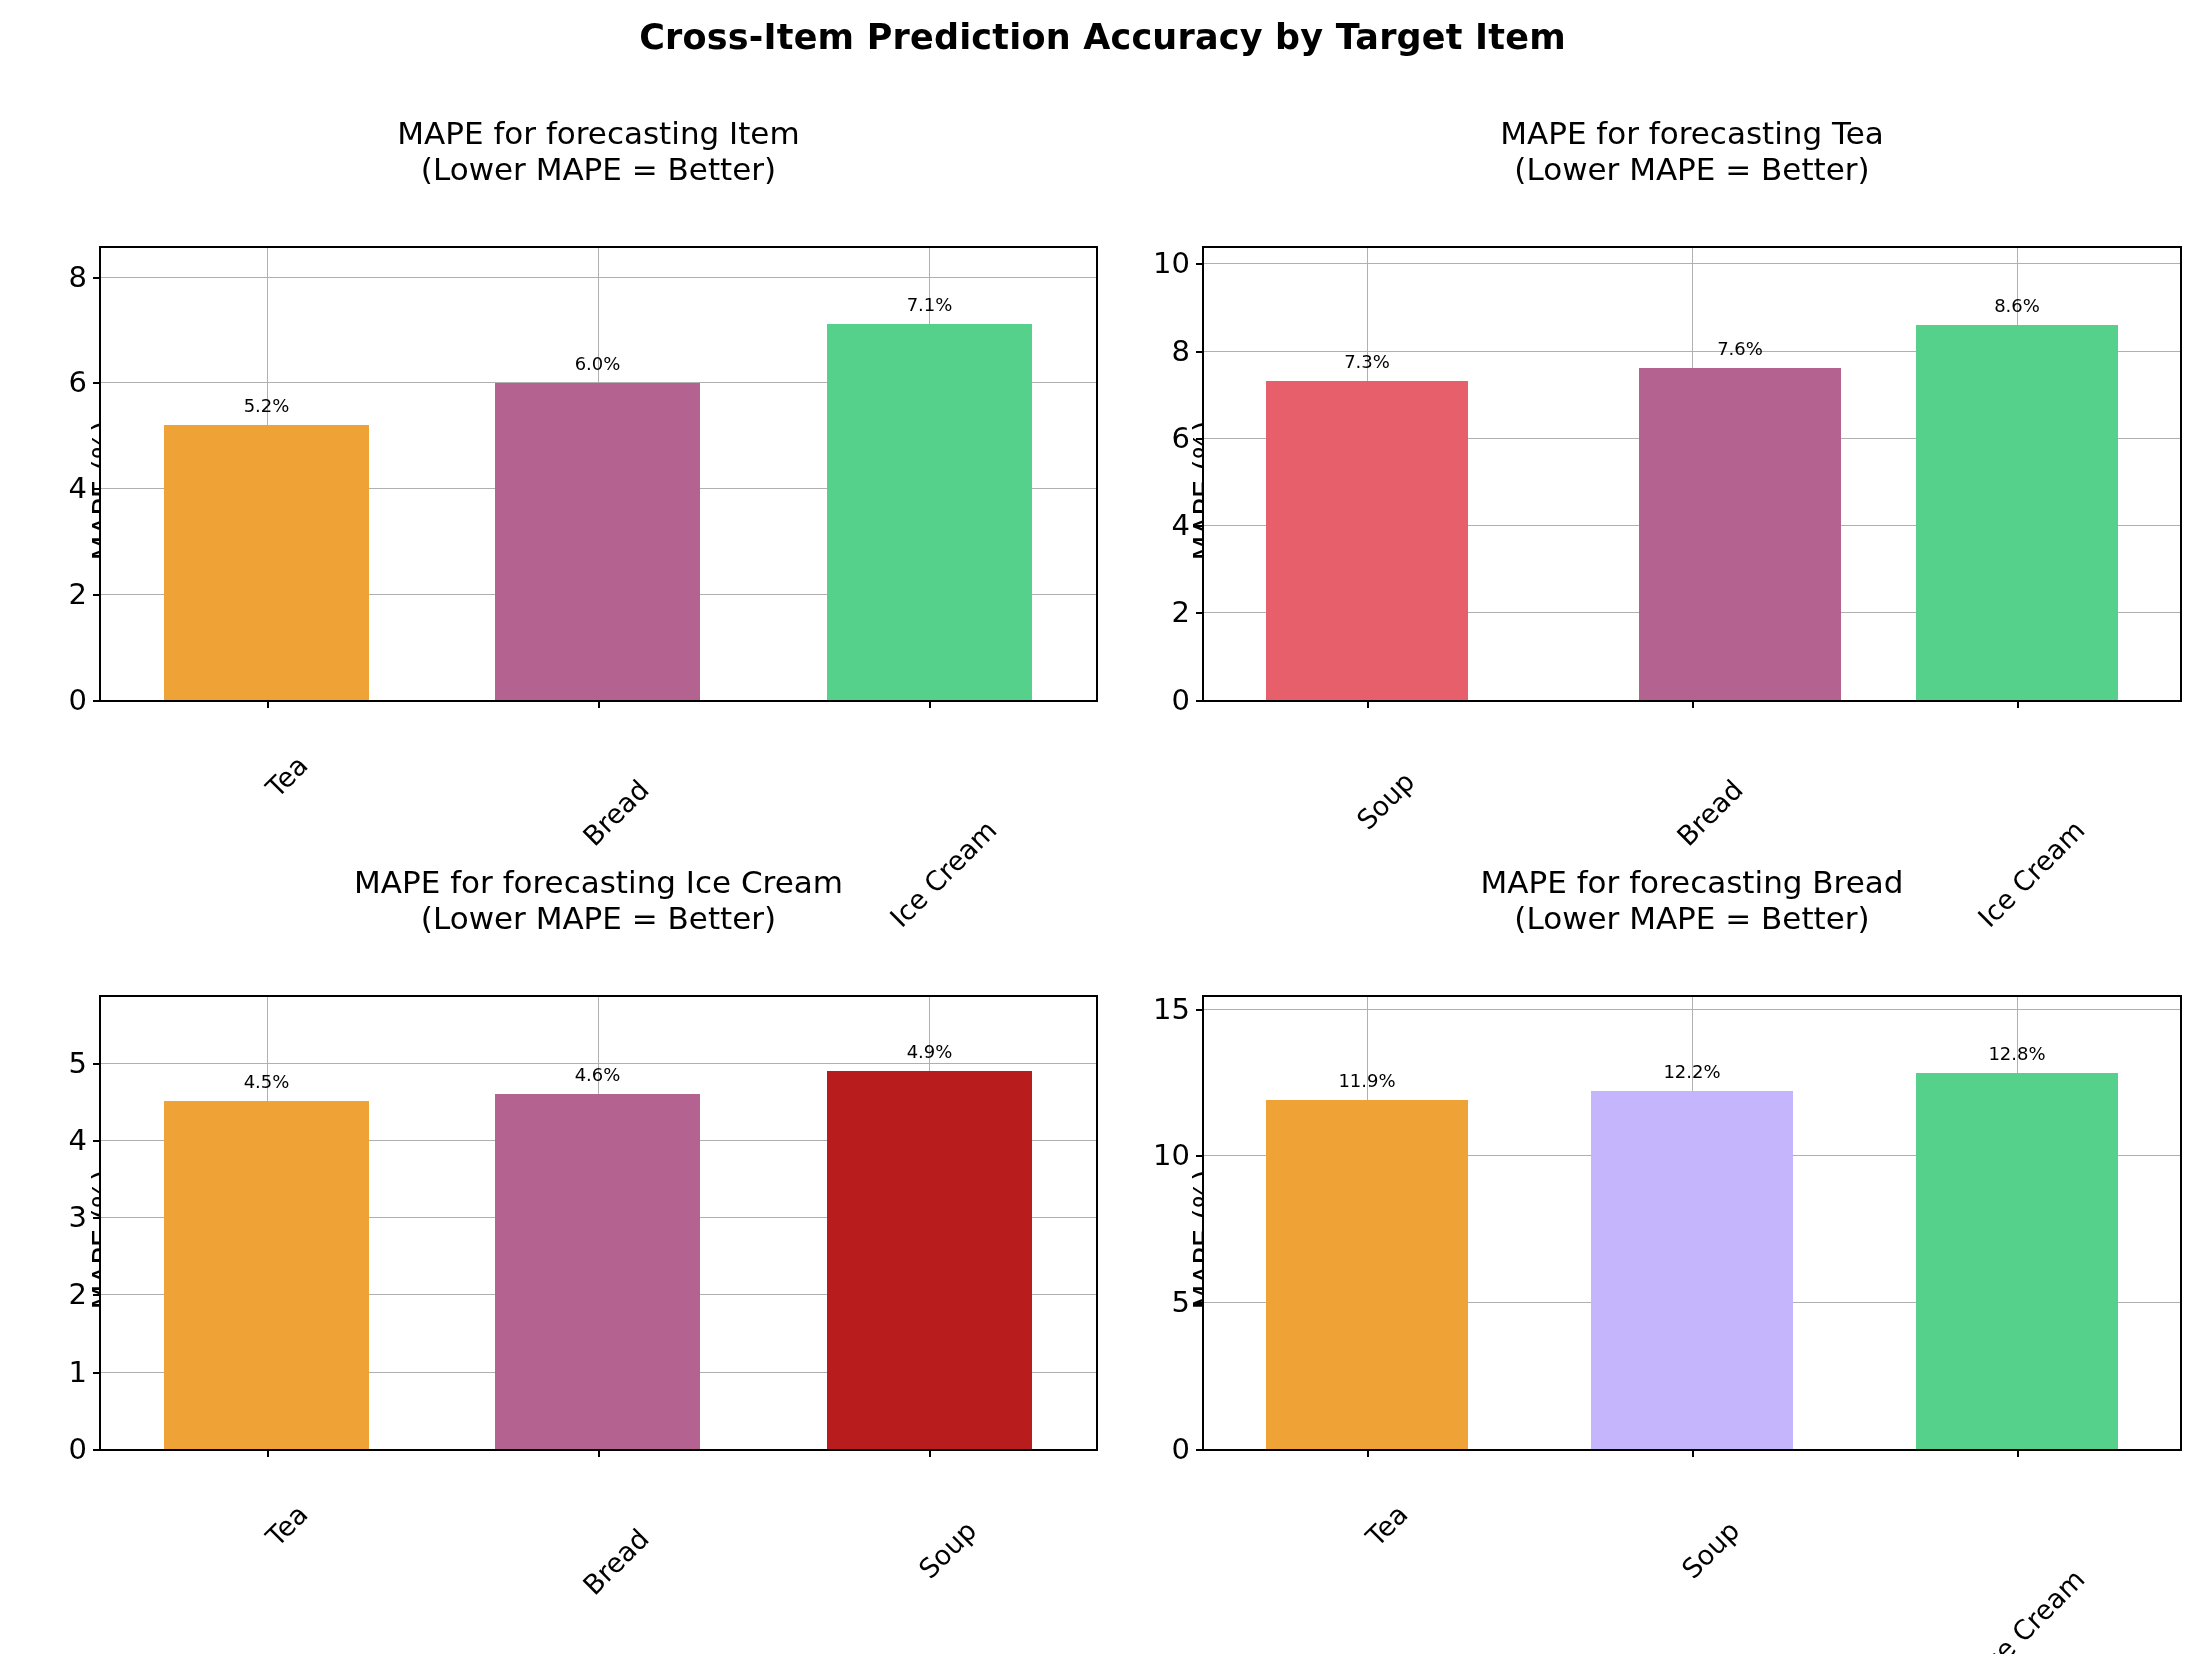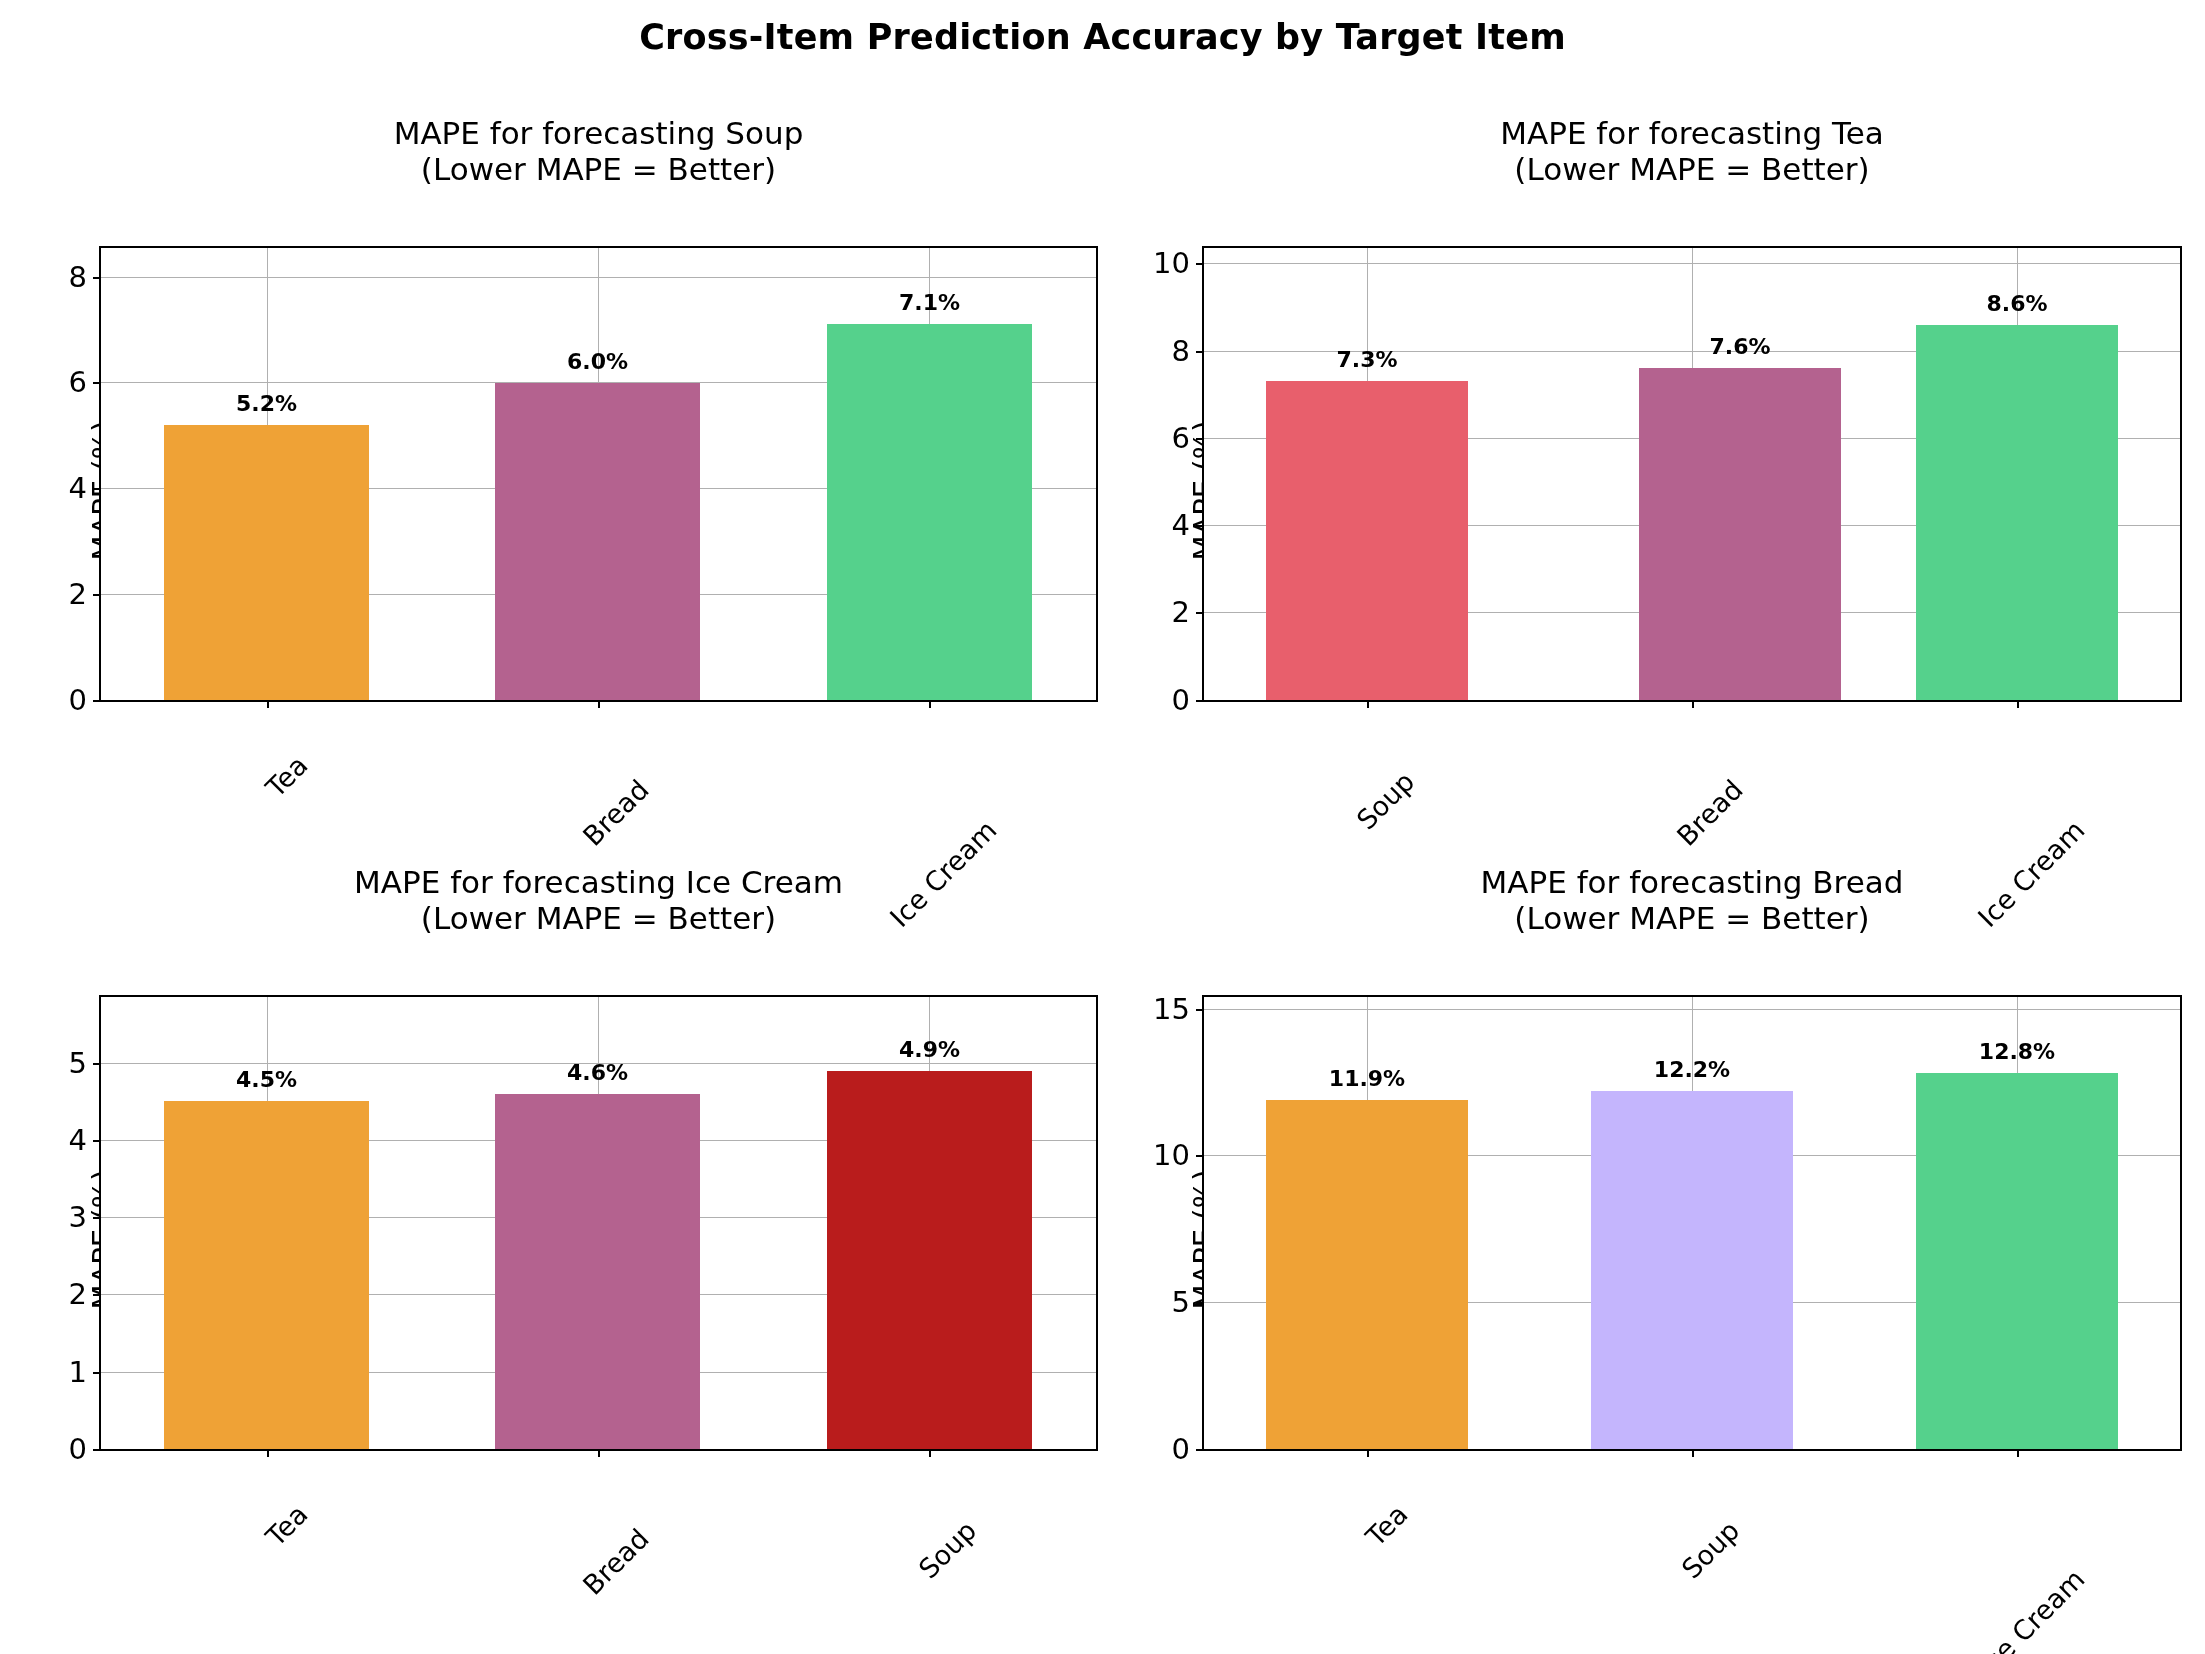--- a/index.html
+++ b/index.html
@@ -131,34 +131,34 @@
   .bar {
     position: absolute;
     bottom: 0;
   }
   .bar-value {
     position: absolute;
     bottom: 100%;
     left: 50%;
     transform: translateX(-50%);
     margin-bottom: 10.2px;
-    font-size: 22px;
-    font-weight: bold;
+    font-size: 18px;
+    font-weight: normal;
     line-height: 1;
     white-space: nowrap;
   }
 </style>
 </head>
 <body>
 
 <div id="figure-suptitle">Cross-Item Prediction Accuracy by Target Item</div>
 
 <div id="subplots-root">
     <div class="subplot" style="left: 0px; top: 0px;">
-      <div class="subplot-title" style="left: 99px; width: 999px; top: 116px;"><div>MAPE for forecasting Soup</div><div>(Lower MAPE = Better)</div></div>
+      <div class="subplot-title" style="left: 99px; width: 999px; top: 116px;"><div>MAPE for forecasting Item</div><div>(Lower MAPE = Better)</div></div>
       <div class="ylabel" style="left: 33px; top: 476px;">MAPE (%)</div>
       <div class="axes" style="left: 99px; top: 246px; width: 999px; height: 456px;">
         <div class="plot-inner">
           <div class="ytick-mark" style="top: 452px;"></div>
           <div class="ytick-label" style="top: 452px;">0</div>
           <div class="gridline-h" style="top: 346px;"></div>
           <div class="ytick-mark" style="top: 346px;"></div>
           <div class="ytick-label" style="top: 346px;">2</div>
           <div class="gridline-h" style="top: 240px;"></div>
           <div class="ytick-mark" style="top: 240px;"></div>

